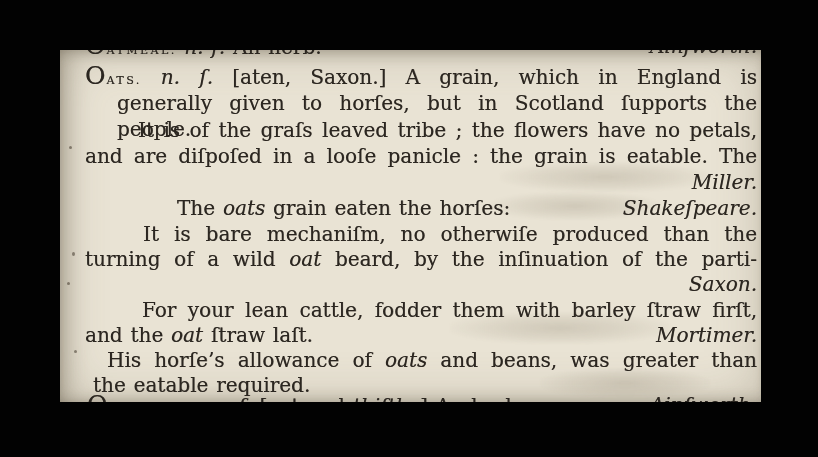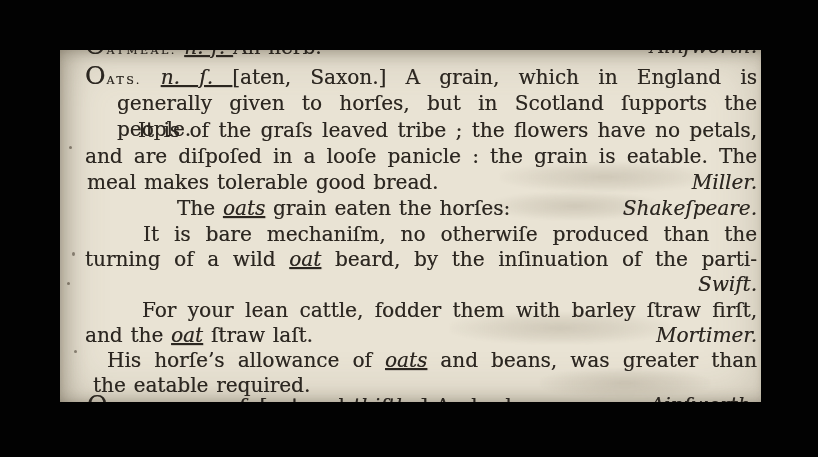--- a/index.html
+++ b/index.html
@@ -48,21 +48,20 @@
   .bigcap {
     font-size: 25px;
     letter-spacing: 1px;
   }
   .caps {
     font-size: 11px;
     letter-spacing: 2.5px;
   }
   .italic {
     font-style: italic;
-    text-decoration: underline;
   }
   .cite {
     float: right;
     font-style: italic;
   }
   
   .smudge {
     position: absolute;
     pointer-events: none;
     background: radial-gradient(ellipse at center, rgba(118, 108, 88, 0.22) 0%, rgba(118, 108, 88, 0.10) 45%, rgba(118, 108, 88, 0) 75%);
@@ -87,25 +86,25 @@
     <div class="speck" style="left:9px; top:96px; width:3px; height:3px;"></div>
     <div class="speck" style="left:12px; top:202px; width:3px; height:4px;"></div>
     <div class="speck" style="left:7px; top:232px; width:3px; height:3px;"></div>
     <div class="speck" style="left:14px; top:300px; width:3px; height:3px;"></div>
     <div>
         <div class="line" style="left: 25px; top: -17px; width: 672px;"><span class="cite">Ainſworth.</span><span class="bigcap">O</span><span class="caps">ATMEAL. </span><span class="italic">n. ſ. </span><span>An herb.</span></div>
         <div class="line just" style="left: 25px; top: 13px; width: 672px;"><span class="bigcap">O</span><span class="caps">ATS. </span><span class="italic">n. ſ. </span><span>[aten, Saxon.] A grain, which in England is</span></div>
         <div class="line just" style="left: 57px; top: 40px; width: 640px;"><span>generally given to horſes, but in Scotland ſupports the people.</span></div>
         <div class="line just" style="left: 78px; top: 67px; width: 619px;"><span>It is of the graſs leaved tribe ; the flowers have no petals,</span></div>
         <div class="line just" style="left: 25px; top: 93px; width: 672px;"><span>and are diſpoſed in a looſe panicle : the grain is eatable. The</span></div>
-        <div class="line" style="left: 27px; top: 119px; width: 670px;"><span class="cite">Miller.</span><span>meal makes tolerable good bread.</span></div>
+        <div class="line" style="left: 27px; top: 119px; width: 670px;"><span class="cite">Miller.</span></div>
         <div class="line" style="left: 117px; top: 145px; width: 580px;"><span class="cite">Shakeſpeare.</span><span>The </span><span class="italic">oats</span><span> grain eaten the horſes:</span></div>
         <div class="line just" style="left: 83px; top: 171px; width: 614px;"><span>It is bare mechaniſm, no otherwiſe produced than the</span></div>
         <div class="line just" style="left: 25px; top: 196px; width: 672px;"><span>turning of a wild </span><span class="italic">oat</span><span> beard, by the inſinuation of the parti-</span></div>
-        <div class="line" style="left: 25px; top: 221px; width: 672px;"><span class="cite">Swift.</span></div>
+        <div class="line" style="left: 25px; top: 221px; width: 672px;"><span class="cite">Saxon.</span></div>
         <div class="line just" style="left: 82px; top: 247px; width: 615px;"><span>For your lean cattle, fodder them with barley ſtraw firſt,</span></div>
         <div class="line" style="left: 25px; top: 272px; width: 672px;"><span class="cite">Mortimer.</span><span>and the </span><span class="italic">oat</span><span> ſtraw laſt.</span></div>
         <div class="line just" style="left: 47px; top: 297px; width: 650px;"><span>His horſe’s allowance of </span><span class="italic">oats</span><span> and beans, was greater than</span></div>
         <div class="line" style="left: 33px; top: 322px; width: 664px;"><span>the eatable required.</span></div>
         <div class="line" style="left: 27px; top: 342px; width: 670px;"><span class="cite">Ainſworth.</span><span class="bigcap">O</span><span class="caps">ATTHISTLE. </span><span class="italic">n. ſ. </span><span>[oat and </span><span class="italic">thiſtle</span><span>.] An herb.</span></div>
       </div>
   </div>
 </div>
 
 </body></html>

